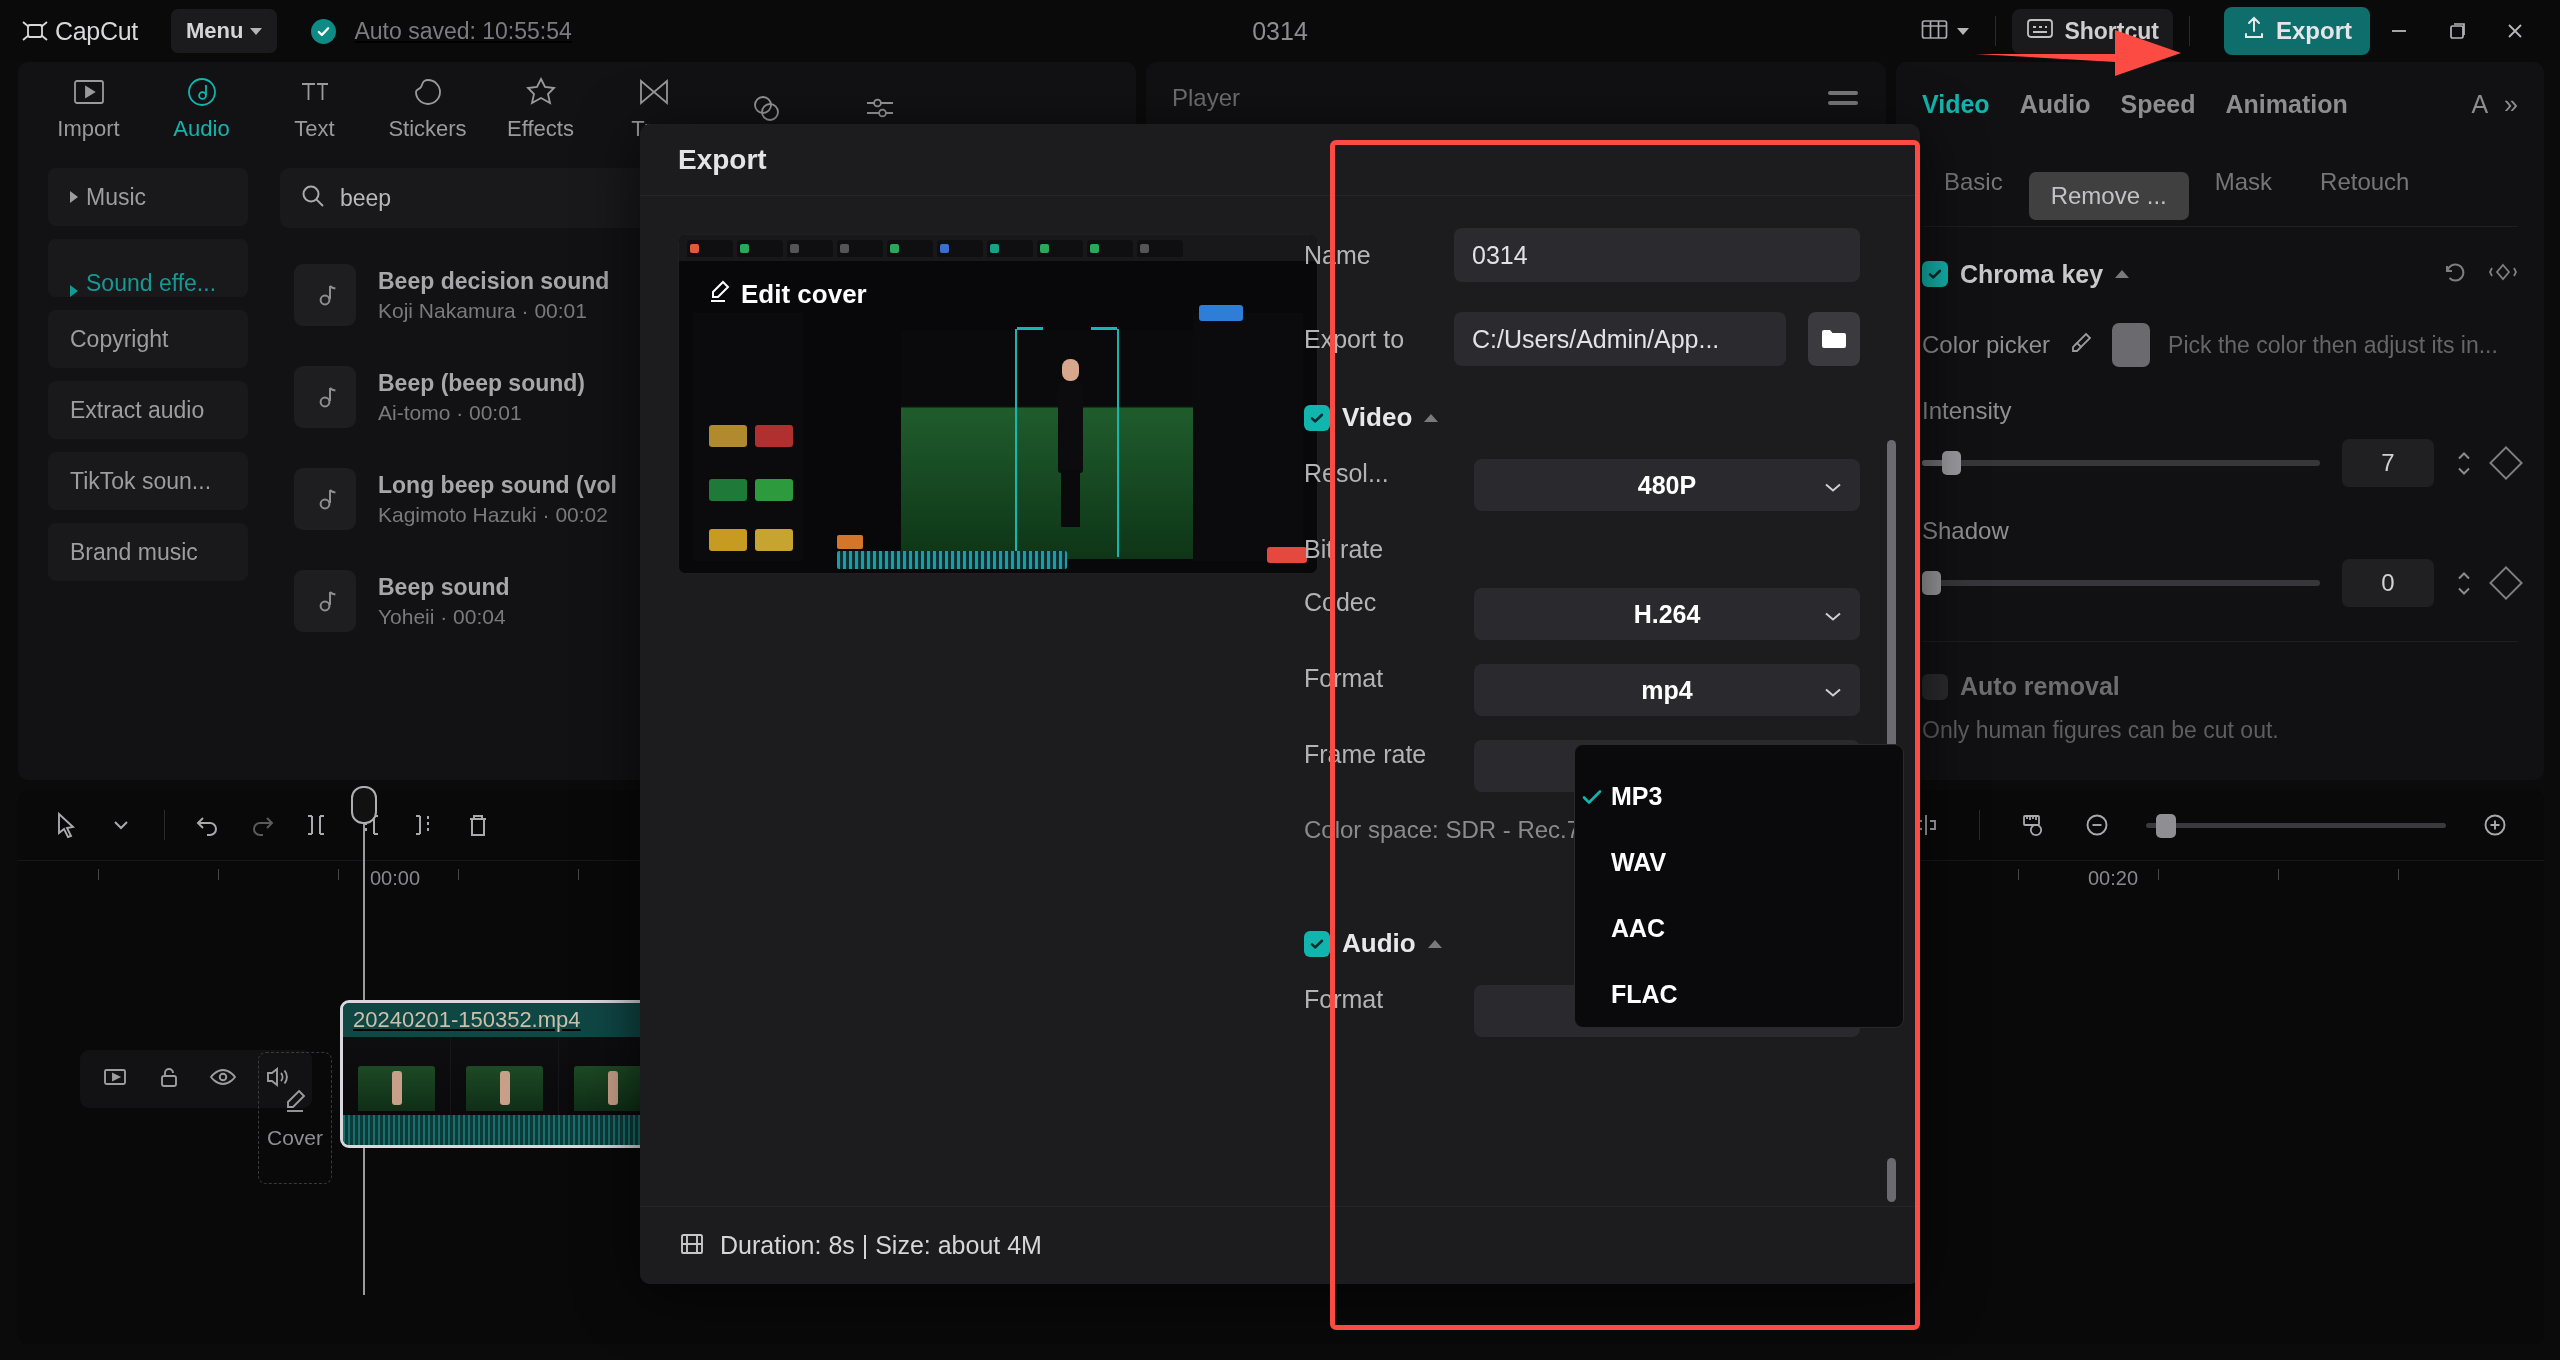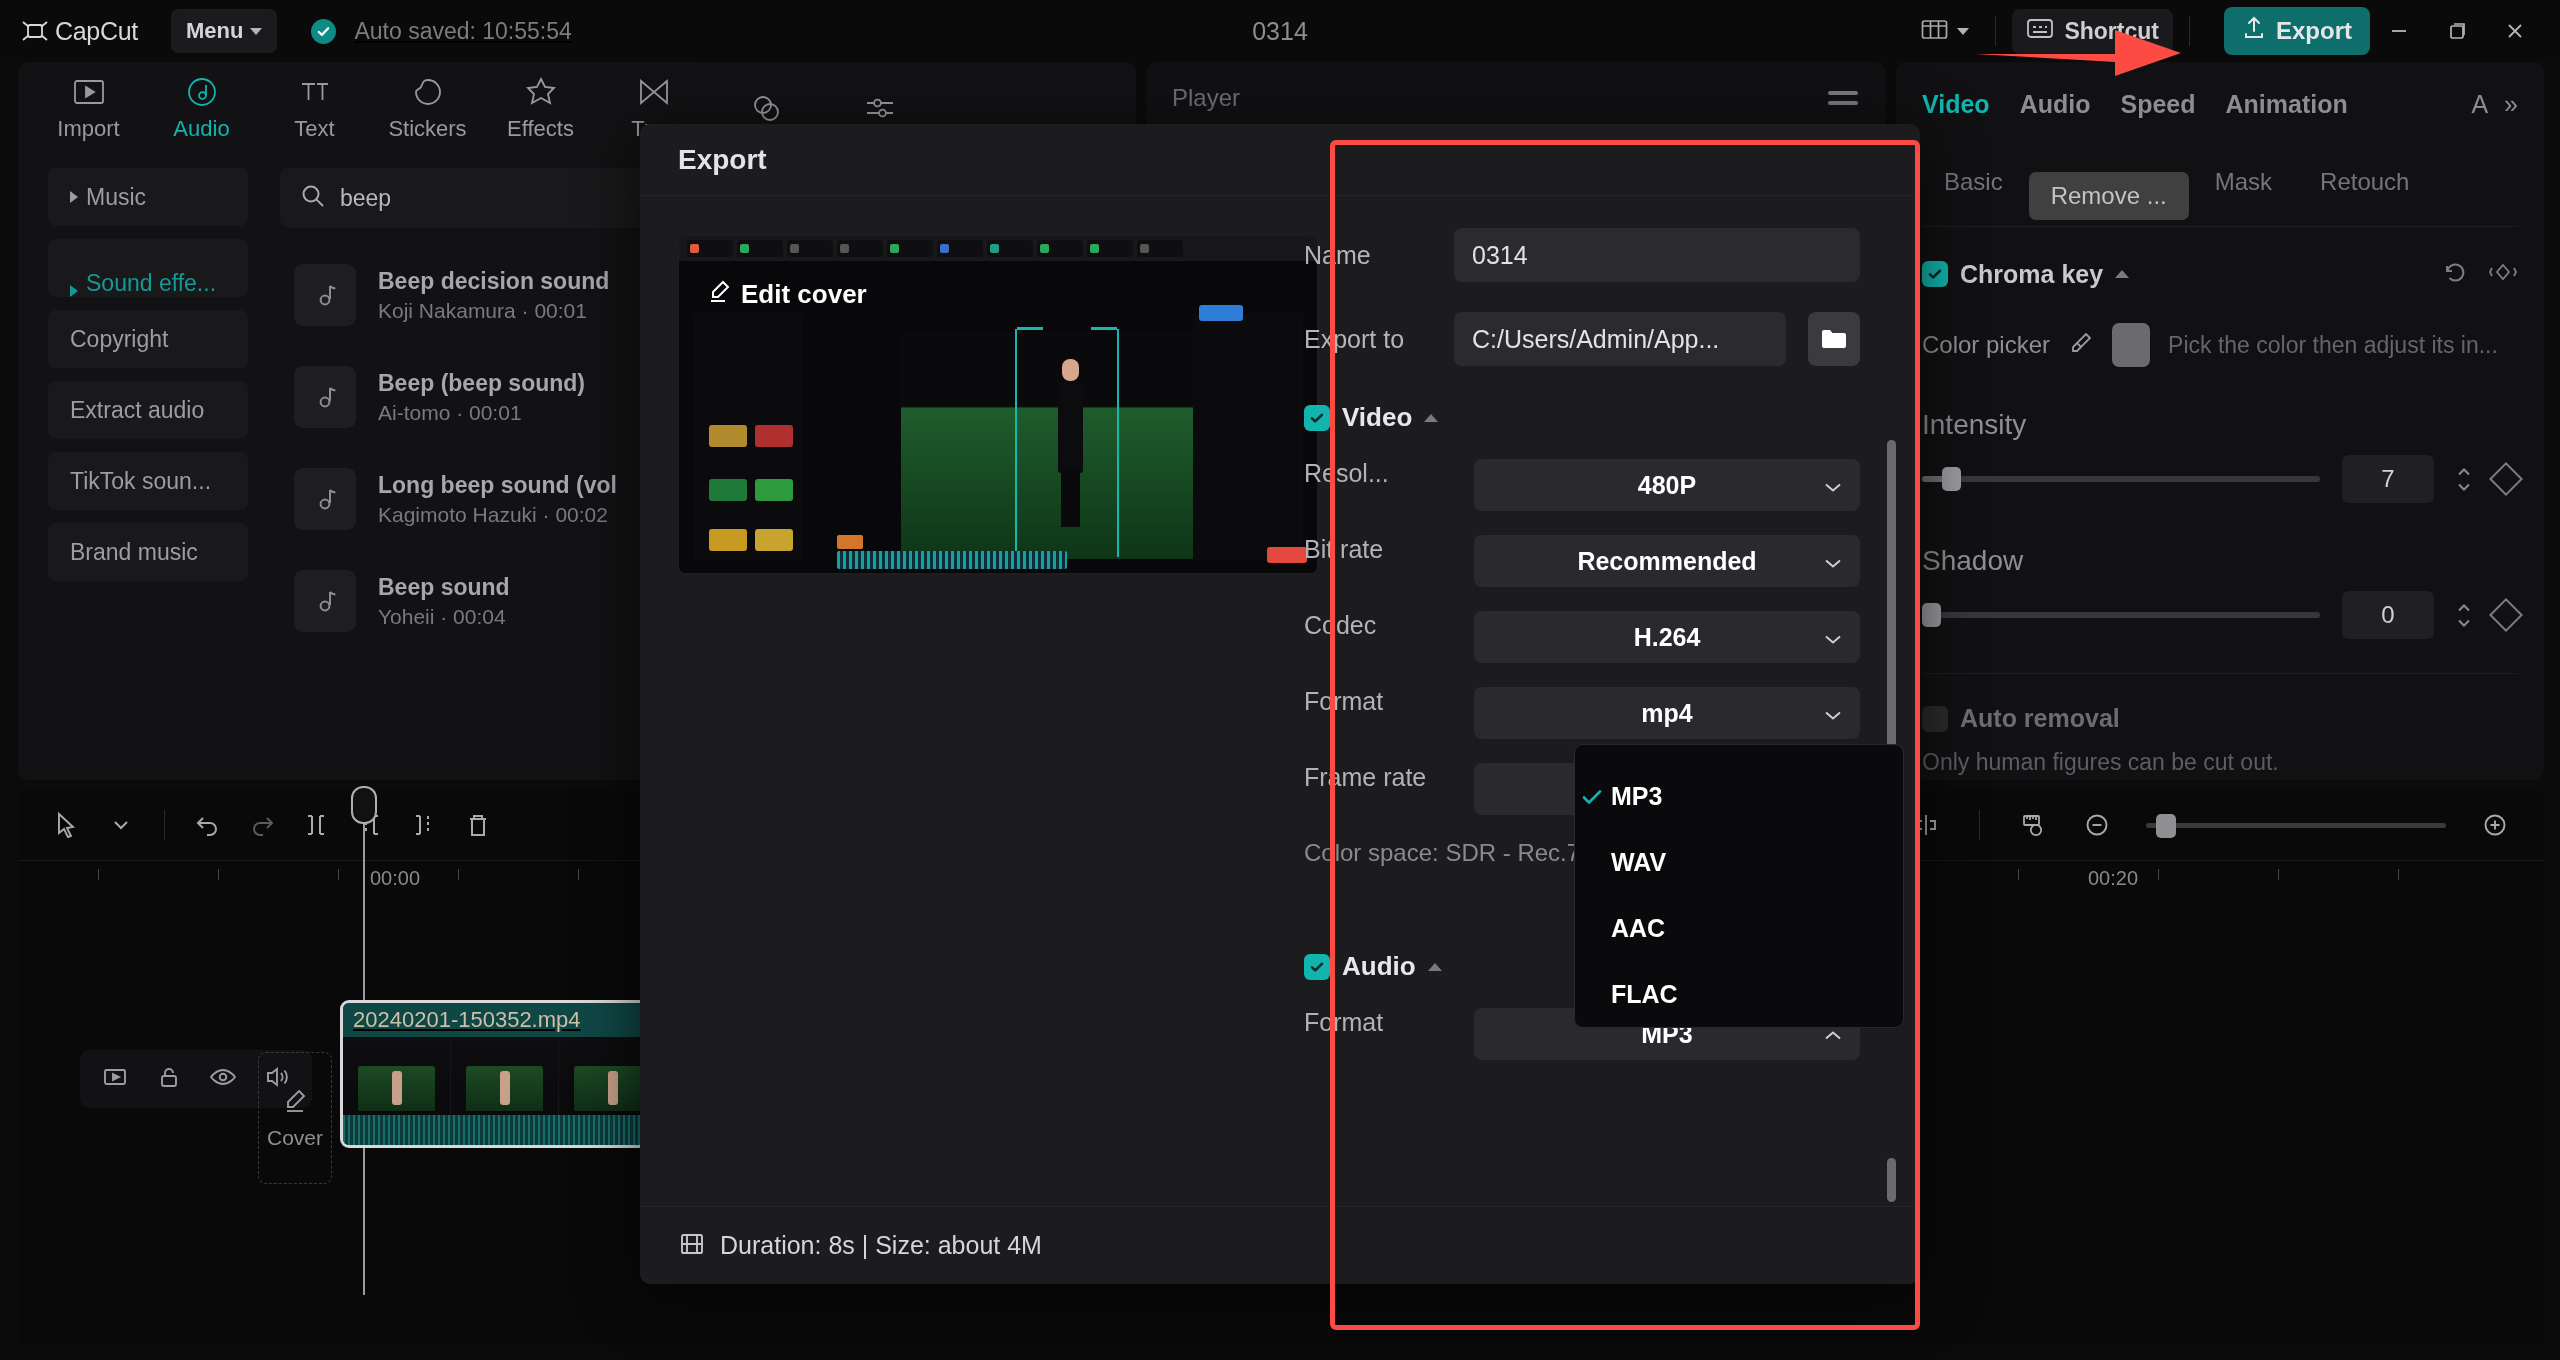--- a/index.html
+++ b/index.html
@@ -119,21 +119,21 @@
   .cbx svg { width: 16px; height: 16px; }
   .sect-title { color: #c9c9cd; font-size: 25px; font-weight: 700; }
   .sect-title.dim { color: #6d6d71; }
   .caret-up { width: 0; height: 0; border-left: 7px solid transparent; border-right: 7px solid transparent; border-bottom: 8px solid #7a7a7e; }
   .sect-icons { margin-left: auto; display: flex; align-items: center; gap: 18px; }
   .sect-icons svg { width: 30px; height: 30px; cursor: pointer; }
   .cp-row { display: flex; align-items: center; gap: 18px; margin-top: 32px; }
   .cp-label { color: #8f8f93; font-size: 24px; }
   .cp-swatch { width: 38px; height: 44px; border-radius: 7px; background: #6b6b6f; cursor: pointer; }
   .cp-hint { color: #65656a; font-size: 23px; white-space: nowrap; overflow: hidden; }
-  .sl-label { color: #8f8f93; font-size: 28px; margin-top: 42px; }
+  .sl-label { color: #8f8f93; font-size: 24px; margin-top: 30px; }
   .sl-row { display: flex; align-items: center; gap: 22px; margin-top: 14px; }
   .sl-track { position: relative; flex: 1; height: 6px; background: #37373b; border-radius: 3px; }
   .sl-fill { position: absolute; left: 0; top: 0; height: 6px; background: #6f6f74; border-radius: 3px; }
   .sl-knob { position: absolute; top: -9px; width: 19px; height: 24px; border-radius: 5px; background: #9b9b9f; }
   .num-box { width: 92px; height: 48px; border-radius: 7px; background: #202023; display: flex; align-items: center; justify-content: center; color: #d2d2d6; font-size: 24px; }
   .spin { display: flex; flex-direction: column; gap: 3px; cursor: pointer; }
   .spin svg { width: 16px; height: 11px; }
   .kf { width: 24px; height: 24px; transform: rotate(45deg); border: 2px solid #7d7d82; cursor: pointer; }
   .rp-hr2 { height: 1px; background: #1e1e21; margin: 34px 0 0; }
   .auto-note { color: #5d5d62; font-size: 23px; margin-top: 16px; }
@@ -844,26 +844,20 @@
           <span class="drop-label">Resol...</span>
           <span class="dropdown">
             <span>480P</span>
             <span class="dd-caret"><svg viewBox="0 0 22 14" fill="none" stroke="#cfcfd3" stroke-width="2">
                   <path d="M4 4.5l7 6 7-6"></path>
                 </svg></span>
           </span>
         </div>
         <div class="drop-row">
           <span class="drop-label">Bit rate</span>
-          <span class="dropdown">
-            <span>Recommended</span>
-            <span class="dd-caret"><svg viewBox="0 0 22 14" fill="none" stroke="#cfcfd3" stroke-width="2">
-                  <path d="M4 4.5l7 6 7-6"></path>
-                </svg></span>
-          </span>
         </div>
         <div class="drop-row">
           <span class="drop-label">Codec</span>
           <span class="dropdown">
             <span>H.264</span>
             <span class="dd-caret"><svg viewBox="0 0 22 14" fill="none" stroke="#cfcfd3" stroke-width="2">
                   <path d="M4 4.5l7 6 7-6"></path>
                 </svg></span>
           </span>
         </div>

